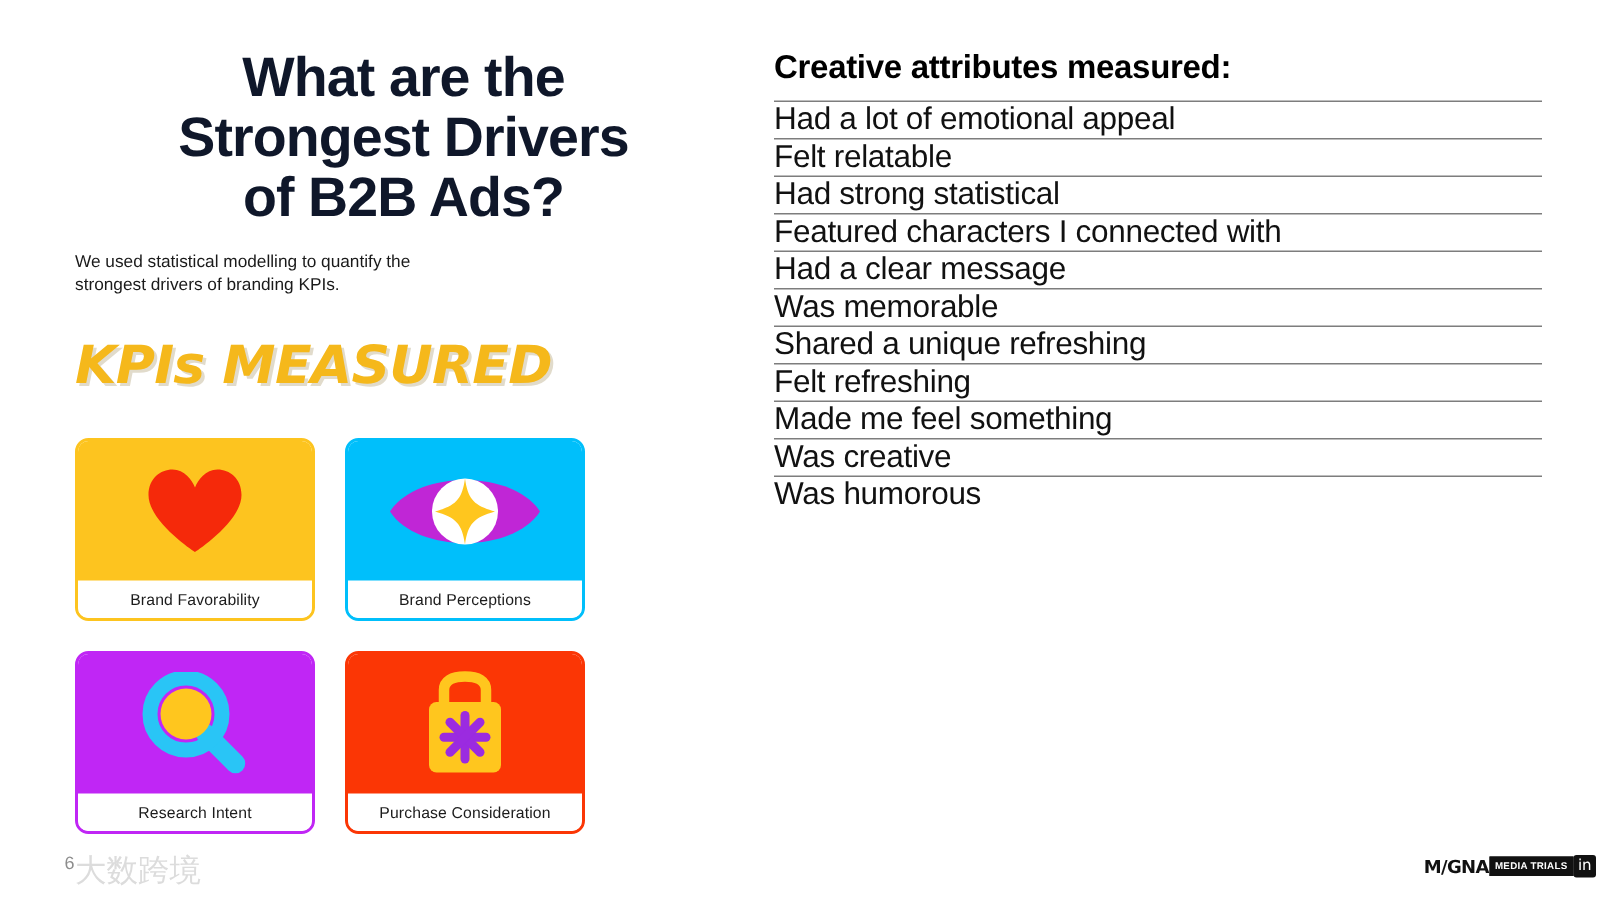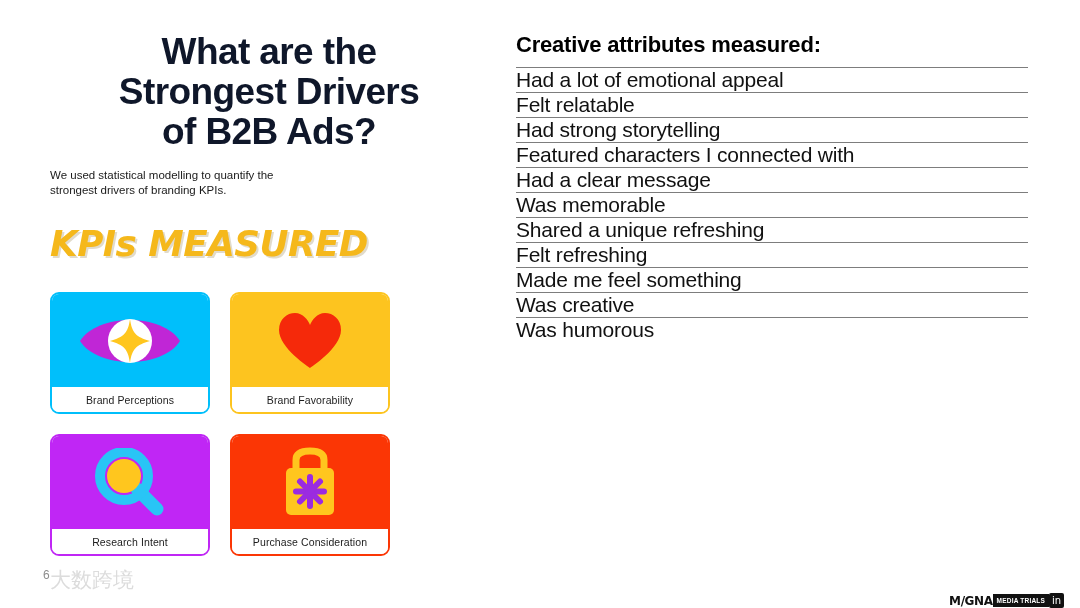--- a/index.html
+++ b/index.html
@@ -138,21 +138,20 @@
     user-select: none;
     margin-left: 42px;
   }
   #footer-logos {
     position: absolute;
     right: 16px;
     top: 570px;
     display: flex;
     align-items: center;
     gap: 0;
-    margin-top: 23px;
   }
   #magna-logo {
     font-size: 12px;
     font-weight: 700;
     color: #111111;
     letter-spacing: -0.4px;
     font-family: "DejaVu Sans", sans-serif;
   }
   #media-trials-logo {
     background: #111111;
@@ -184,38 +183,38 @@
   <div id="slide-title">What are the
 Strongest Drivers
 of B2B Ads?</div>
   <div id="slide-subtitle">We used statistical modelling to quantify the
 strongest drivers of branding KPIs.</div>
   <div id="kpi-heading">KPIs MEASURED</div>
 </div>
 
 <div id="kpi-grid">
 
+  <div class="kpi-card" style="border-color:#FDC41F">
+    <div class="kpi-art" style="background:#FDC41F">
+      <svg width="66" height="58" viewBox="0 0 66 58">
+        <path d="M33 56 C 33 56, 2 36, 2 18 C 2 7, 10 1, 18 1 C 26 1, 31 8, 33 13 C 35 8, 40 1, 48 1 C 56 1, 64 7, 64 18 C 64 36, 33 56, 33 56 Z" fill="#F5290A"></path>
+      </svg>
+    </div>
+    <div class="kpi-label">Brand Favorability</div>
+  </div>
+
   <div class="kpi-card" style="border-color:#00BFFB">
     <div class="kpi-art" style="background:#00BFFB">
       <svg width="104" height="60" viewBox="0 0 104 60">
         <path d="M2 30 C 20 2, 84 2, 102 30 C 84 58, 20 58, 2 30 Z" fill="#C026D6"></path>
         <circle cx="52" cy="30" r="22" fill="#FFFFFF"></circle>
         <path d="M52 8 C 54 22, 58 26, 72 30 C 58 34, 54 38, 52 52 C 50 38, 46 34, 32 30 C 46 26, 50 22, 52 8 Z" fill="#FFC61E"></path>
       </svg>
     </div>
     <div class="kpi-label">Brand Perceptions</div>
-  </div>
-
-  <div class="kpi-card" style="border-color:#FDC41F">
-    <div class="kpi-art" style="background:#FDC41F">
-      <svg width="66" height="58" viewBox="0 0 66 58">
-        <path d="M33 56 C 33 56, 2 36, 2 18 C 2 7, 10 1, 18 1 C 26 1, 31 8, 33 13 C 35 8, 40 1, 48 1 C 56 1, 64 7, 64 18 C 64 36, 33 56, 33 56 Z" fill="#F5290A"></path>
-      </svg>
-    </div>
-    <div class="kpi-label">Brand Favorability</div>
   </div>
 
   <div class="kpi-card" style="border-color:#C026F5">
     <div class="kpi-art" style="background:#C026F5">
       <svg width="74" height="70" viewBox="0 0 74 70">
         <line x1="44" y1="41" x2="64" y2="61" stroke="#29C5F6" stroke-width="13" stroke-linecap="round"></line>
         <circle cx="31" cy="28" r="24" fill="none" stroke="#29C5F6" stroke-width="10"></circle>
         <circle cx="31" cy="28" r="17" fill="#FFC61E"></circle>
       </svg>
     </div>
@@ -237,21 +236,21 @@
     </div>
     <div class="kpi-label">Purchase Consideration</div>
   </div>
 
 </div>
 
 <div id="right-column">
   <div id="attributes-heading">Creative attributes measured:</div>
   <div class="attribute-row">Had a lot of emotional appeal</div>
   <div class="attribute-row">Felt relatable</div>
-  <div class="attribute-row">Had strong storytelling</div>
+  <div class="attribute-row">Had strong statistical</div>
   <div class="attribute-row">Featured characters I connected with</div>
   <div class="attribute-row">Had a clear message</div>
   <div class="attribute-row">Was memorable</div>
   <div class="attribute-row">Shared a unique refreshing</div>
   <div class="attribute-row">Felt refreshing</div>
   <div class="attribute-row">Made me feel something</div>
   <div class="attribute-row">Was creative</div>
   <div class="attribute-row">Was humorous</div>
 </div>
 

